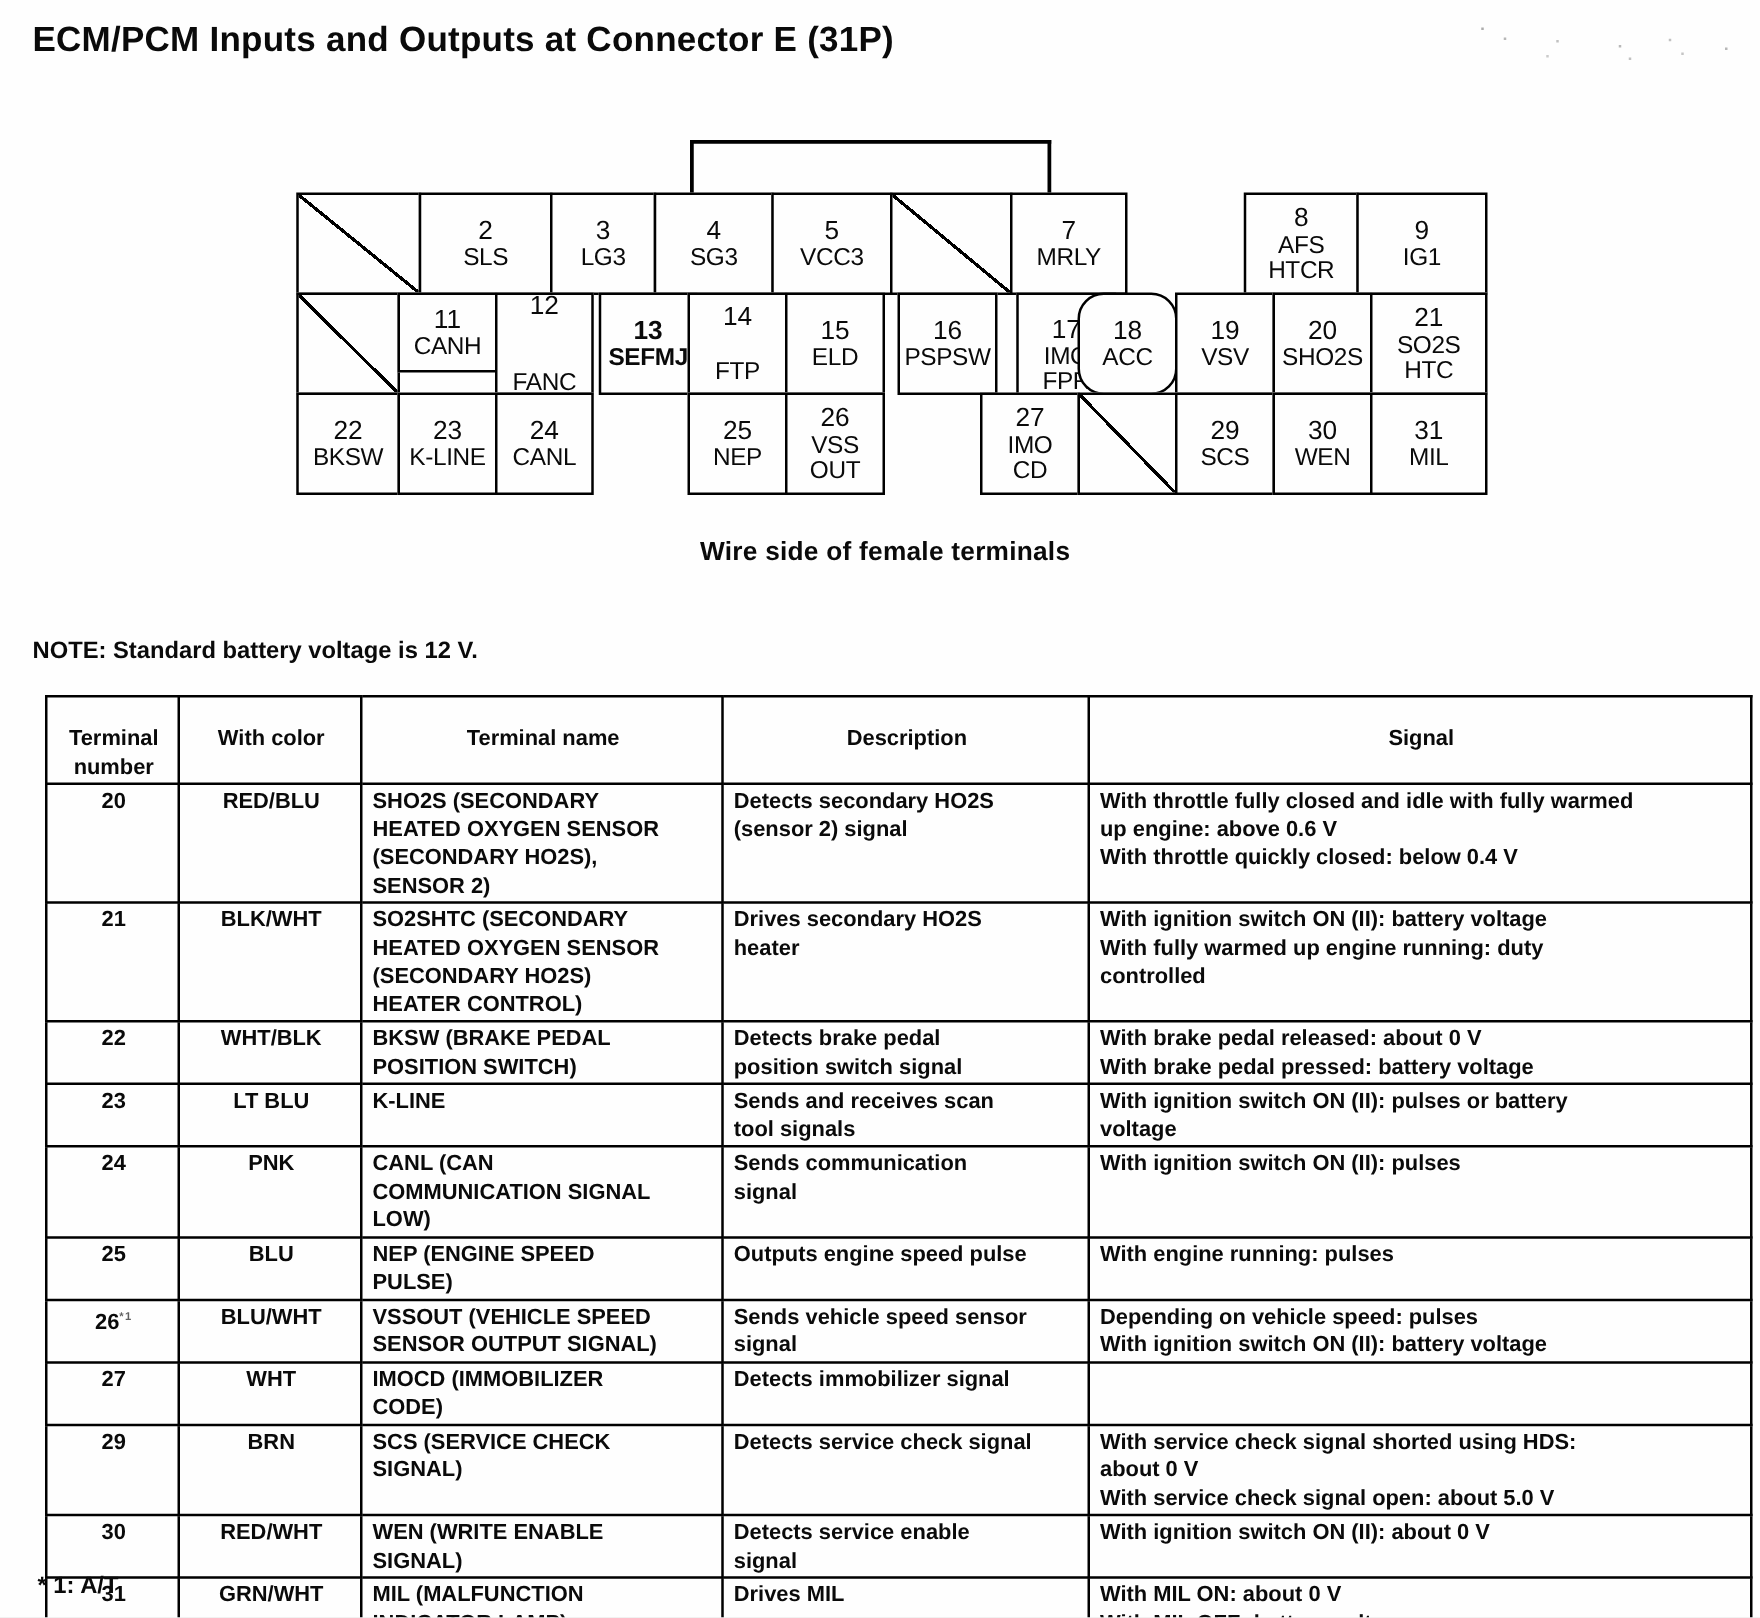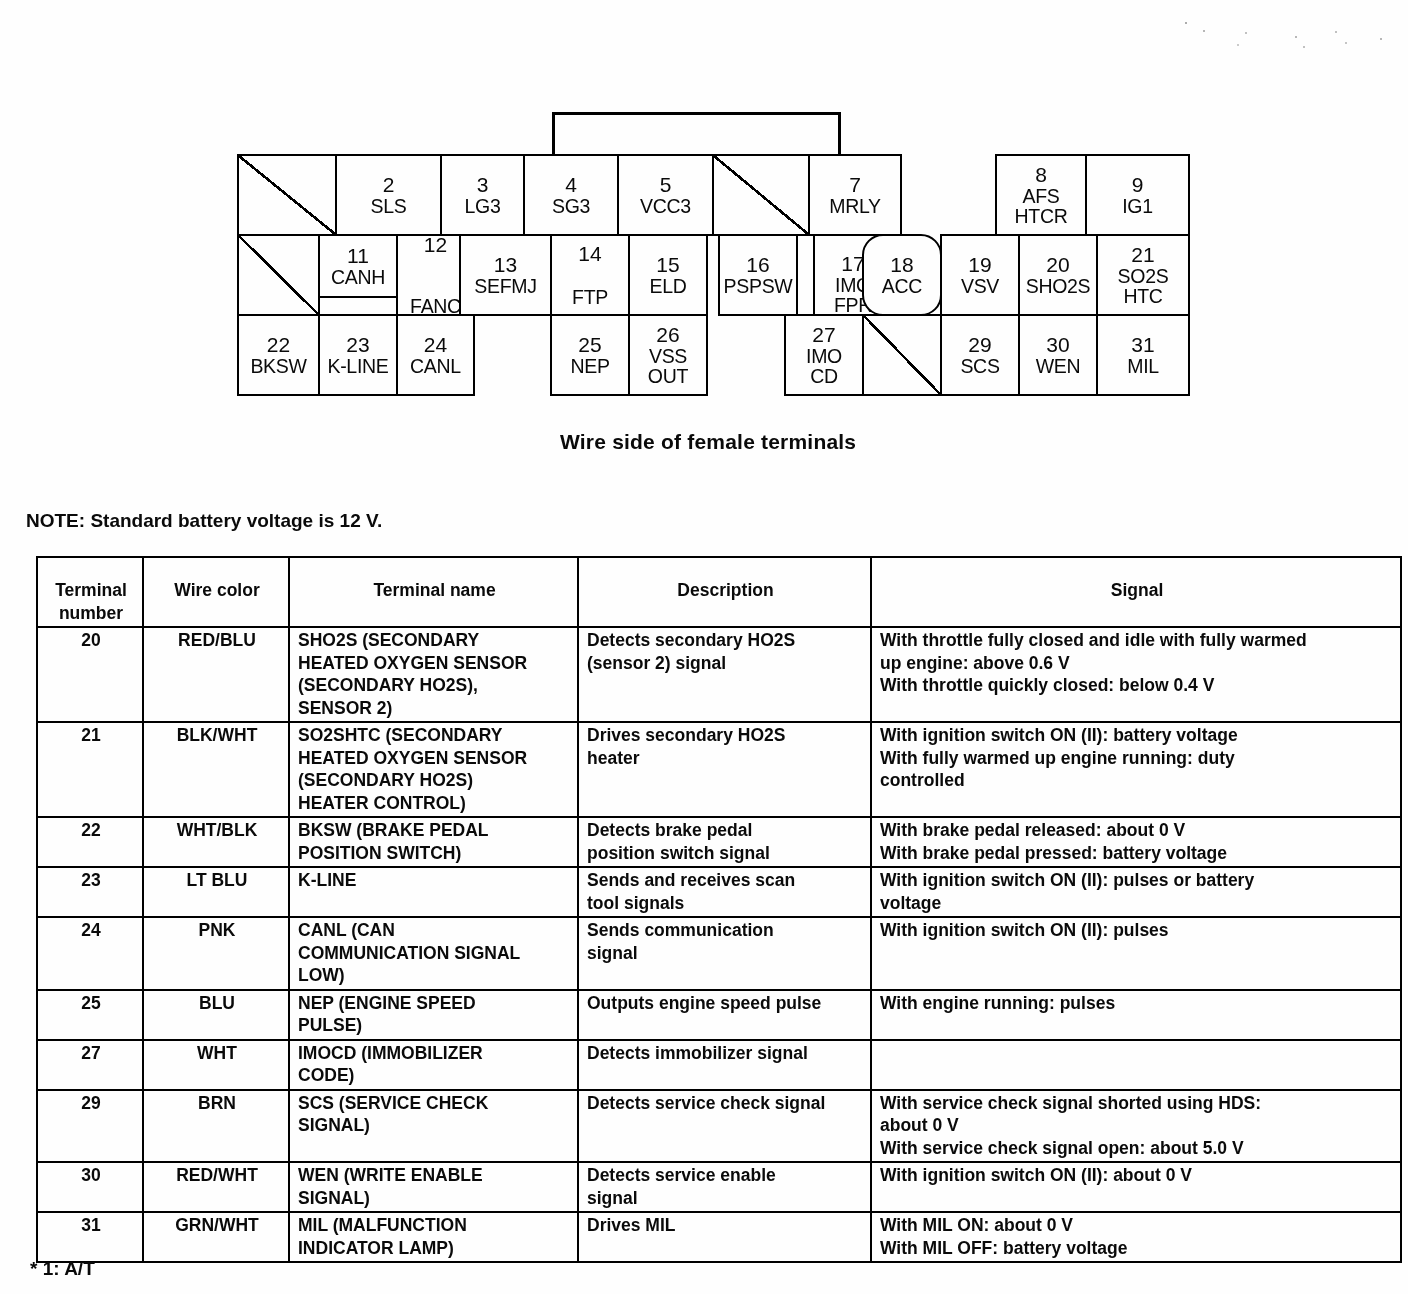--- a/index.html
+++ b/index.html
@@ -66,20 +66,21 @@
   .footnote {
     position:absolute; left:30px; top:1258px;
     font-size:19px; font-weight:bold;
   }
 </style>
 </head>
 <body>
 
 <div class="page">
 
+  <h1 class="title">ECM/PCM Inputs and Outputs at Connector E (31P)</h1>
 
   <div class="scan-noise"></div>
 
   <div class="connector">
     <div class="key-tab"></div>
     <div>
         <div class="pin diag" style="left: 0px; top: 42px; width: 100px; height: 82px;"></div>
         <div class="pin" style="left: 98px; top: 42px; width: 107px; height: 82px;">
           <div class="pin-num">2</div>
           <div class="pin-label">SLS</div>
@@ -112,21 +113,21 @@
         </div>
         <div class="pin diag" style="left: 0px; top: 122px; width: 83px; height: 82px;"></div>
         <div class="pin" style="left: 81px; top: 122px; width: 80px; height: 64px;">
           <div class="pin-num">11</div>
           <div class="pin-label">CANH</div>
         </div>
         <div class="pin" style="left: 159px; top: 122px; width: 79px; height: 82px; gap: 40px;">
           <div class="pin-num">12</div>
           <div class="pin-label">FANC</div>
         </div>
-        <div class="pin" style="left: 222px; top: 122px; width: 93px; height: 82px;">
+        <div class="pin" style="left: 242px; top: 122px; width: 79px; height: 82px; font-weight: bold;">
           <div class="pin-num">13</div>
           <div class="pin-label">SEFMJ</div>
         </div>
         <div class="pin" style="left: 313px; top: 122px; width: 80px; height: 82px; gap: 22px;">
           <div class="pin-num">14</div>
           <div class="pin-label">FTP</div>
         </div>
         <div class="pin" style="left: 391px; top: 122px; width: 80px; height: 82px;">
           <div class="pin-num">15</div>
           <div class="pin-label">ELD</div>
@@ -208,21 +209,21 @@
       <colgroup>
         <col style="width:106px">
           <col style="width:146px">
           <col style="width:289px">
         <col style="width:293px">
           <col style="width:530px">
       </colgroup>
       <thead>
         <tr>
           <th>Terminal number</th>
-          <th>Wire color</th>
+          <th>With color</th>
           <th>Terminal name</th>
           <th>Description</th>
           <th>Signal</th>
         </tr>
       </thead>
       <tbody>
           <tr>
             <td class="c">20</td>
             <td class="c">RED/BLU</td>
             <td>SHO2S (SECONDARY
@@ -279,20 +280,30 @@
           </tr>
           <tr>
             <td class="c">25</td>
             <td class="c">BLU</td>
             <td>NEP (ENGINE SPEED
 PULSE)</td>
             <td>Outputs engine speed pulse</td>
             <td>With engine running: pulses</td>
           </tr>
           <tr>
+            <td class="c">26<sup>*1</sup></td>
+            <td class="c">BLU/WHT</td>
+            <td>VSSOUT (VEHICLE SPEED
+SENSOR OUTPUT SIGNAL)</td>
+            <td>Sends vehicle speed sensor
+signal</td>
+            <td>Depending on vehicle speed: pulses
+With ignition switch ON (II): battery voltage</td>
+          </tr>
+          <tr>
             <td class="c">27</td>
             <td class="c">WHT</td>
             <td>IMOCD (IMMOBILIZER
 CODE)</td>
             <td>Detects immobilizer signal</td>
             <td></td>
           </tr>
           <tr>
             <td class="c">29</td>
             <td class="c">BRN</td>

